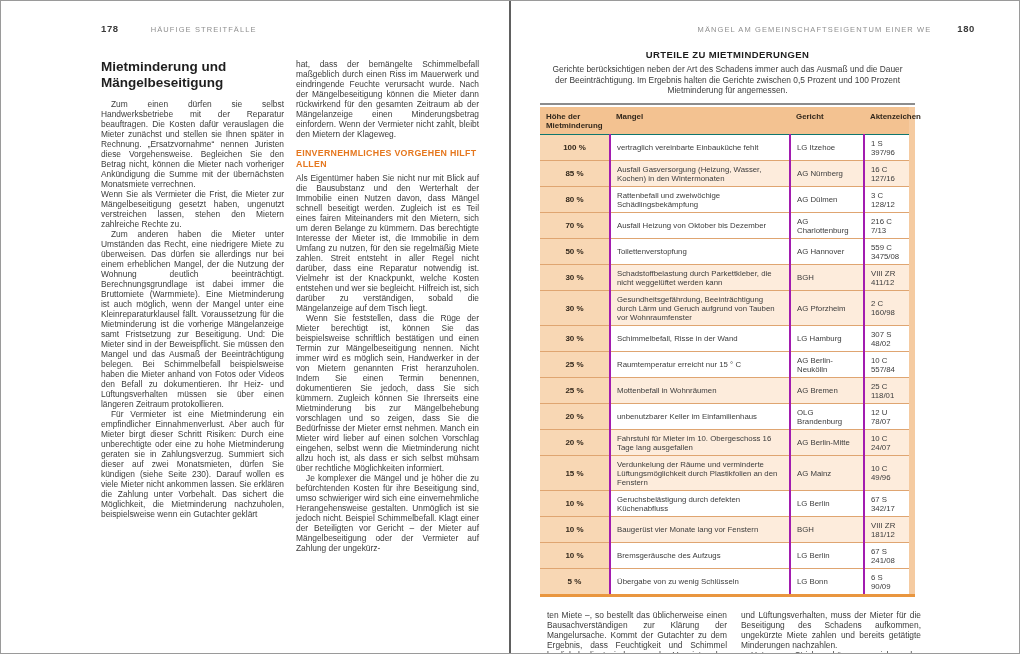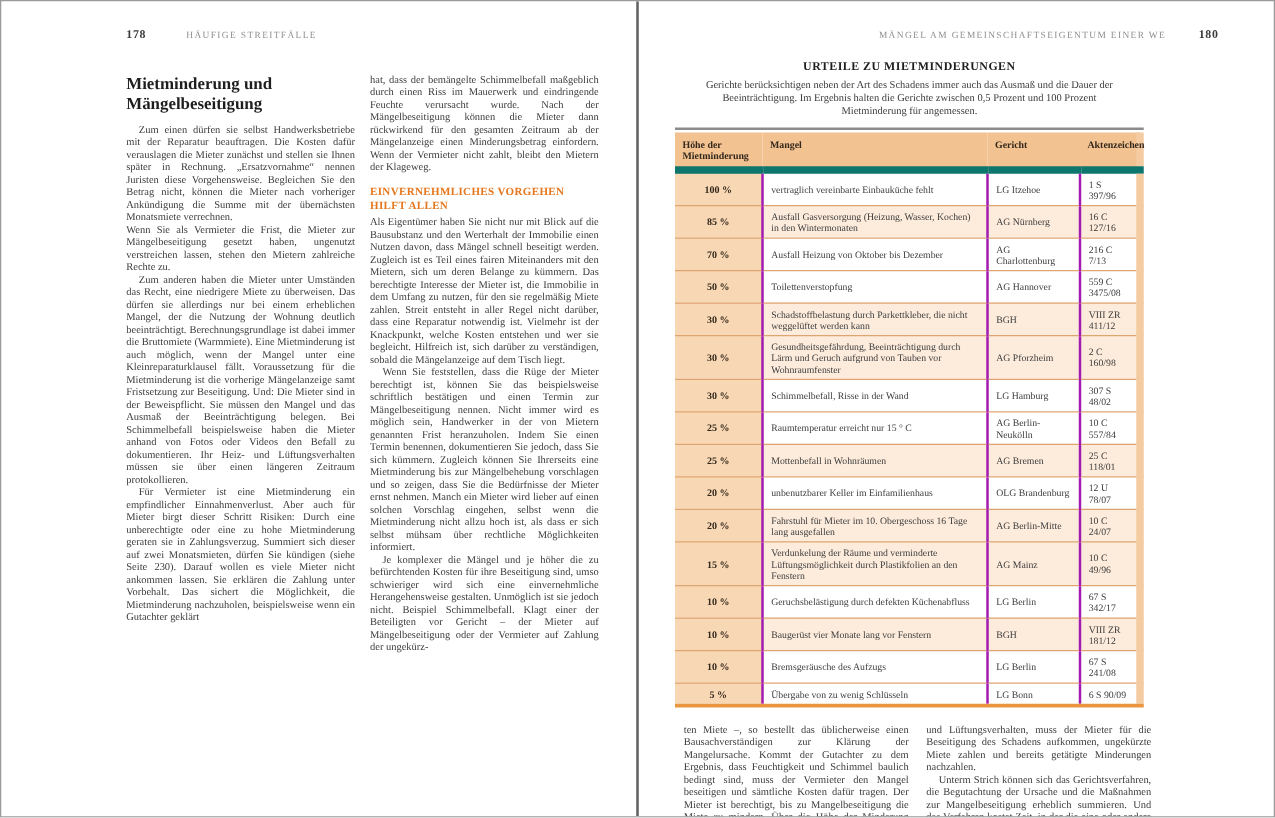--- a/index.html
+++ b/index.html
@@ -1,21 +1,21 @@
 <!DOCTYPE html>
 <html lang="de"><head>
 <meta charset="utf-8">
 <style>
   html,body{margin:0;padding:0;background:#e8e8e8;}
   .spread{
     position:relative;width:1018px;height:652px;background:#ffffff;
     border:1px solid #9a9a9a;display:flex;overflow:hidden;
     font-family:"Liberation Sans", sans-serif;color:#3c3c3c;
   }
-  .page{width:509px;height:620px;box-sizing:border-box;font-family:Liberation Serif, serif;}
+  .page{width:509px;height:620px;box-sizing:border-box;}
   .page-left{padding:22px 30px 0 100px;}
   .page-right{padding:22px 44px 14px 30px;}
   .spine{position:absolute;left:508px;top:0;width:2px;height:652px;background:#606060;}
 
   .running-head{display:flex;align-items:baseline;font-size:7.5px;letter-spacing:1.1px;color:#8f8f8f;height:11px;}
   .pagenum{font-size:9.5px;font-weight:bold;color:#3a3a3a;letter-spacing:0.6px;}
   .page-left .head-label{margin-left:32px;}
   .page-right .running-head{justify-content:flex-end;}
   .page-right .pagenum{margin-left:26px;}
 
@@ -26,21 +26,21 @@
   .body-p.indent{text-indent:10px;}
   .sub-heading{color:#e5771e;font-weight:bold;font-size:8.8px;line-height:11px;letter-spacing:0.3px;margin:9px 0 3px 0;}
 
   .table-block{margin-top:15px;width:375px;}
   .table-title{text-align:center;font-weight:bold;font-size:9.5px;letter-spacing:0.4px;color:#1e1e1e;}
   .table-subtitle{text-align:center;font-size:8.4px;line-height:10.5px;margin:4px 12px 7px;}
   .table-rule{height:2px;background:#8c8c8c;margin-bottom:2px;}
   table.judgment-table{width:375px;border-collapse:collapse;table-layout:fixed;border-right:6px solid #f5cba1;}
   .judgment-table th{
     background:#f3c291;font-weight:bold;font-size:7.9px;line-height:9px;text-align:left;
-    padding:5px 6px 4px;color:#33281c;border-bottom:6px solid #0f766e;vertical-align:top;
+    padding:5px 6px 4px;color:#33281c;border-bottom:1px solid #0f766e;vertical-align:top;
   }
   .judgment-table th.c-min{width:58px;}
   .judgment-table th.c-man{width:168px;}
   .judgment-table th.c-ger{width:62px;}
   .judgment-table td{font-size:7.8px;line-height:9px;padding:4px 6px 3px;vertical-align:middle;}
   .judgment-table td.c-min{background:#f8d7b4;font-weight:bold;font-size:8px;text-align:center;color:#33281c;}
   .judgment-table tr.tint td{background:#fdecdc;}
   .judgment-table tr.tint td.c-min{background:#f8d7b4;}
   .judgment-table tbody tr + tr td{border-top:1px solid #dfa571;}
   .judgment-table tbody td + td{border-left:2px solid #a21caf;}
@@ -109,20 +109,26 @@
     <td class="c-ger">LG Itzehoe</td>
     <td class="c-akt">1 S 397/96</td>
   </tr>
             <tr class="tint">
     <td class="c-min">85 %</td>
     <td class="c-man">Ausfall Gasversorgung (Heizung, Wasser, Kochen) in den Wintermonaten</td>
     <td class="c-ger">AG Nürnberg</td>
     <td class="c-akt">16 C 127/16</td>
   </tr>
             <tr>
+    <td class="c-min">80 %</td>
+    <td class="c-man">Rattenbefall und zweiwöchige Schädlingsbekämpfung</td>
+    <td class="c-ger">AG Dülmen</td>
+    <td class="c-akt">3 C 128/12</td>
+  </tr>
+            <tr>
     <td class="c-min">70 %</td>
     <td class="c-man">Ausfall Heizung von Oktober bis Dezember</td>
     <td class="c-ger">AG Charlottenburg</td>
     <td class="c-akt">216 C 7/13</td>
   </tr>
             <tr>
     <td class="c-min">50 %</td>
     <td class="c-man">Toilettenverstopfung</td>
     <td class="c-ger">AG Hannover</td>
     <td class="c-akt">559 C 3475/08</td>

